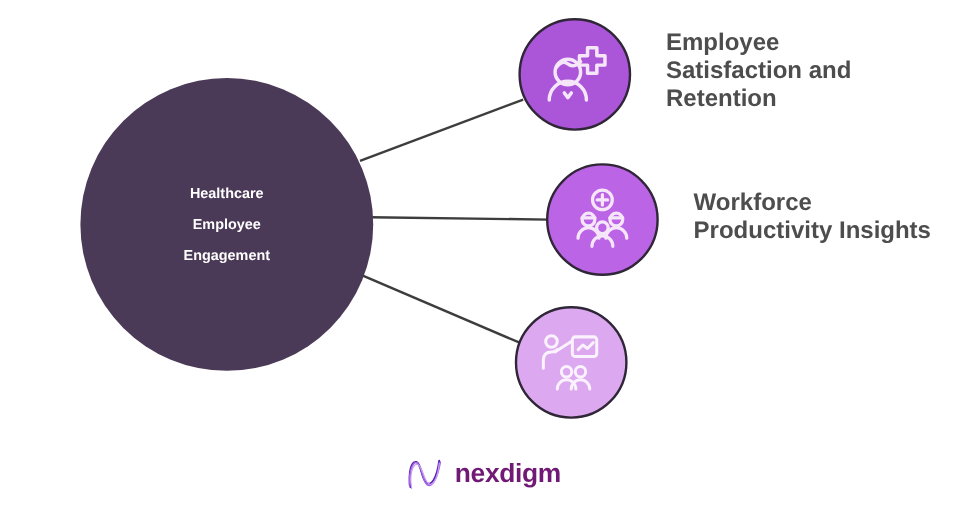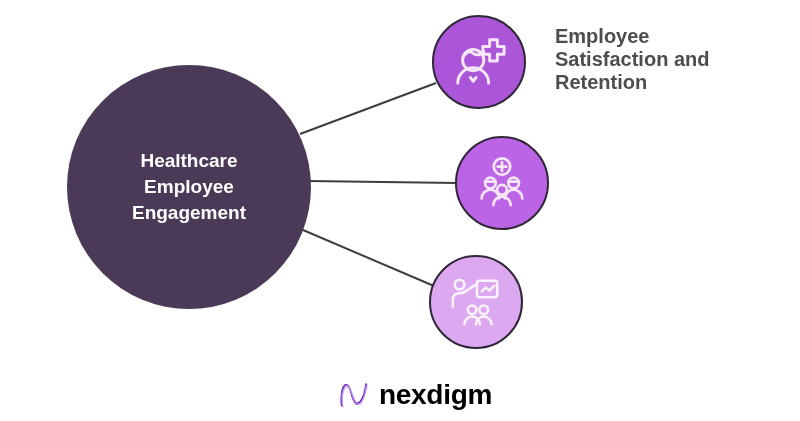--- a/index.html
+++ b/index.html
@@ -29,21 +29,21 @@
     left:67px; top:65px;
     width:244px; height:244px;
     border-radius:50%;
     background:#4b3a57;
     display:flex;
     align-items:center;
     justify-content:center;
   }
   .central-label{
     color:#ffffff;
-    font-size:19px;
+    font-size:12px;
     font-weight:700;
     line-height:26px;
     text-align:center;
     white-space:pre-line;
   }
   .node{
     position:absolute;
     width:94px; height:94px;
     border-radius:50%;
     border:2px solid #2f2637;
@@ -68,22 +68,22 @@
   .label-2{ left:578px; top:158px; }
   .label-3{ left:554px; top:281px; }
   .footer-logo{
     position:absolute;
     left:338px; top:379px;
     display:flex;
     align-items:center;
     gap:5px;
   }
   .logo-text{
-    color:#000000;
-    font-size:28px;
+    color:#701a75;
+    font-size:22px;
     font-weight:700;
     letter-spacing:-0.3px;
   }
 </style>
 </head>
 <body>
 
 <div class="canvas">
 
   <svg class="connectors" viewBox="0 0 800 421">
@@ -122,20 +122,22 @@
         <path d="M12.5,28.5 h11"></path>
         <path d="M9,46 A9,9 0 0 1 27,46"></path>
         <circle cx="42" cy="30" r="5.5"></circle>
         <path d="M36.5,28.5 h11"></path>
         <path d="M33,46 A9,9 0 0 1 51,46"></path>
         <circle cx="30" cy="37" r="5"></circle>
         <path d="M21,53 A9,9 0 0 1 39,53"></path>
       </g>
     </svg>
   </div>
+  <div class="node-label label-2">Workforce
+Productivity Insights</div>
 
   <div class="node node-3" style="background: rgb(220, 168, 240);">
     <svg width="58" height="58" viewBox="0 0 60 60" fill="none">
       <g stroke="#faf2fd" stroke-width="2.6" stroke-linecap="round" stroke-linejoin="round" fill="none">
         <rect x="31" y="8" width="21" height="17" rx="2.5"></rect>
         <path d="M36,19 l4,-4 l4,3 l5,-5"></path>
         <circle cx="13" cy="12" r="5"></circle>
         <path d="M6,35 V28 q0,-7 7,-7 q3,0 5,-2"></path>
         <path d="M16,21 L30,12"></path>
         <circle cx="26" cy="38" r="4.5"></circle>

